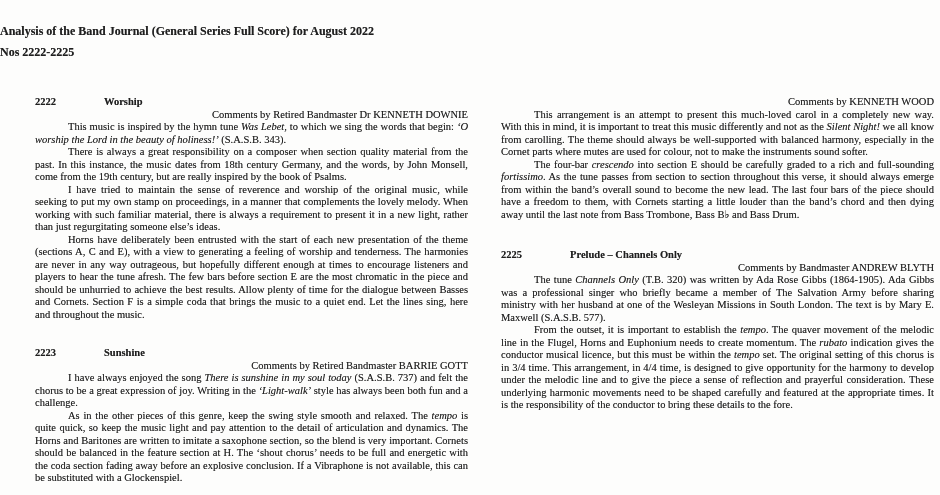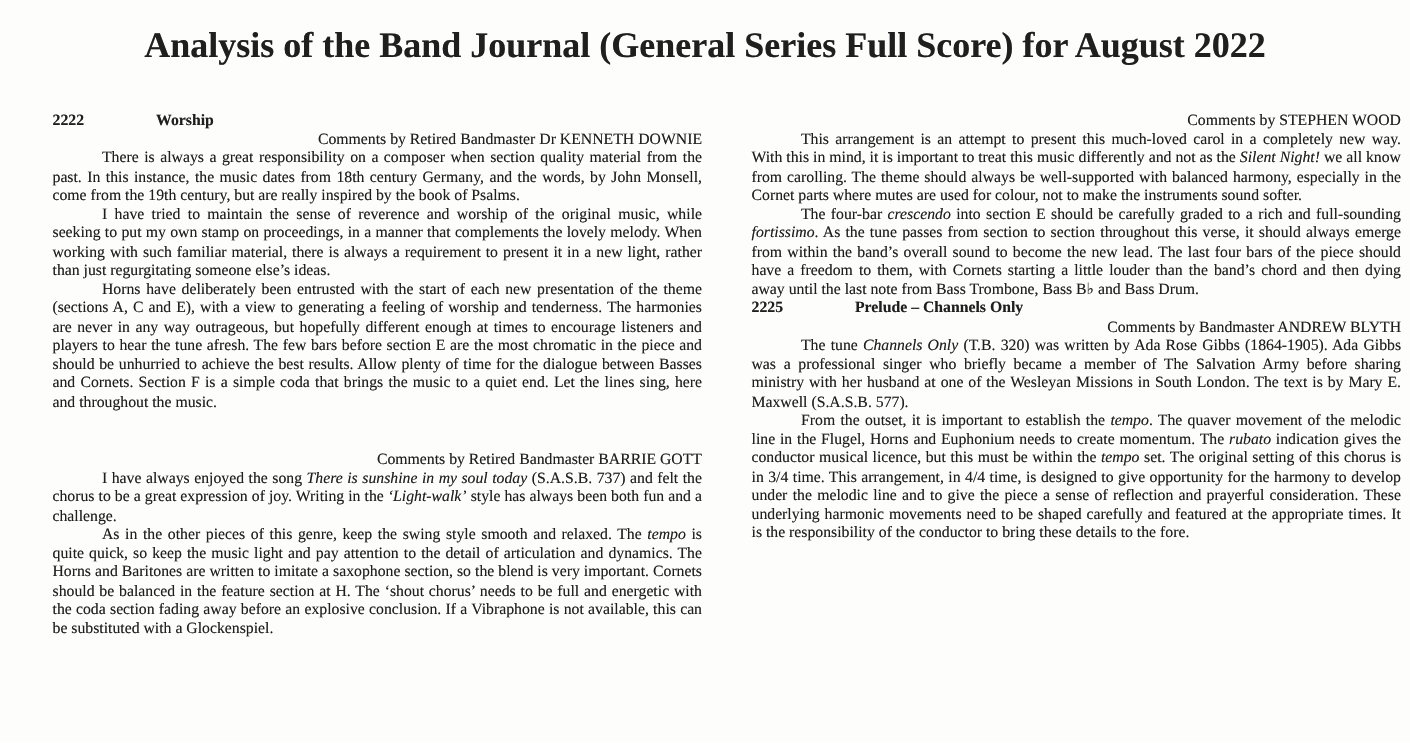--- a/index.html
+++ b/index.html
@@ -12,42 +12,41 @@
     width: 940px;
     height: 495px;
     background: #fdfdfc;
     overflow: hidden;
     font-family: "Liberation Serif", serif;
     color: #1f1f1f;
     text-shadow: 0 0 0.4px rgba(40,40,40,0.55);
   }
   .doc-title {
     margin-top: 21px;
-    text-align: center;
     font-weight: bold;
-    font-size: 24px;
+    font-size: 12px;
     line-height: 21px;
   }
   .columns {
     display: flex;
     margin-top: 33px;
     padding-left: 35px;
     padding-right: 4px;
     gap: 33px;
   }
   .col {
     width: 433px;
     flex: 0 0 433px;
     font-size: 10.5px;
     line-height: 12.5px;
     text-align: justify;
   }
   .doc-section { }
   .sec-gap-left  { margin-top: 26px; }
-  .sec-gap-right { }
+  .sec-gap-right { margin-top: 28px; }
   .sec-head {
     font-weight: bold;
     white-space: nowrap;
   }
   .sec-num {
     display: inline-block;
     width: 69px;
   }
   .byline {
     text-align: right;
@@ -59,48 +58,53 @@
   }
   .it { font-style: italic; }
 </style>
 </head>
 <body>
 
 <div class="page">
 
   <div class="doc-title">
     <div>Analysis of the Band Journal (General Series Full Score) for August 2022</div>
+    <div>Nos 2222-2225</div>
   </div>
 
   <div class="columns">
 
     <div class="col">
 
       <section class="doc-section">
         <div class="sec-head">
           <span class="sec-num">2222</span><span class="sec-title">Worship</span>
         </div>
         <div class="byline">Comments by Retired Bandmaster Dr KENNETH DOWNIE</div>
+        <p class="para"><span>This music is inspired by the hymn tune </span><span class="it">Was Lebet</span><span>, to which we sing the words that begin: </span><span class="it">‘O worship the Lord in the beauty of holiness!’</span><span> (S.A.S.B. 343).</span></p>
         <p class="para"><span>There is always a great responsibility on a composer when section quality material from the past. In this instance, the music dates from 18th century Germany, and the words, by John Monsell, come from the 19th century, but are really inspired by the book of Psalms.</span></p>
         <p class="para"><span>I have tried to maintain the sense of reverence and worship of the original music, while seeking to put my own stamp on proceedings, in a manner that complements the lovely melody. When working with such familiar material, there is always a requirement to present it in a new light, rather than just regurgitating someone else’s ideas.</span></p>
         <p class="para"><span>Horns have deliberately been entrusted with the start of each new presentation of the theme (sections A, C and E), with a view to generating a feeling of worship and tenderness. The harmonies are never in any way outrageous, but hopefully different enough at times to encourage listeners and players to hear the tune afresh. The few bars before section E are the most chromatic in the piece and should be unhurried to achieve the best results. Allow plenty of time for the dialogue between Basses and Cornets. Section F is a simple coda that brings the music to a quiet end. Let the lines sing, here and throughout the music.</span></p>
       </section>
 
       <section class="doc-section sec-gap-left">
+        <div class="sec-head">
+          <span class="sec-num">2223</span><span class="sec-title">Sunshine</span>
+        </div>
         <div class="byline">Comments by Retired Bandmaster BARRIE GOTT</div>
         <p class="para"><span>I have always enjoyed the song </span><span class="it">There is sunshine in my soul today</span><span> (S.A.S.B. 737) and felt the chorus to be a great expression of joy. Writing in the </span><span class="it">‘Light-walk’</span><span> style has always been both fun and a challenge.</span></p>
         <p class="para"><span>As in the other pieces of this genre, keep the swing style smooth and relaxed. The </span><span class="it">tempo</span><span> is quite quick, so keep the music light and pay attention to the detail of articulation and dynamics. The Horns and Baritones are written to imitate a saxophone section, so the blend is very important. Cornets should be balanced in the feature section at H. The ‘shout chorus’ needs to be full and energetic with the coda section fading away before an explosive conclusion. If a Vibraphone is not available, this can be substituted with a Glockenspiel.</span></p>
       </section>
 
     </div>
 
     <div class="col">
 
       <section class="doc-section">
-        <div class="byline">Comments by STEPHEN WOOD</div>
+        <div class="byline">Comments by KENNETH WOOD</div>
         <p class="para"><span>This arrangement is an attempt to present this much-loved carol in a completely new way. With this in mind, it is important to treat this music differently and not as the </span><span class="it">Silent Night!</span><span> we all know from carolling. The theme should always be well-supported with balanced harmony, especially in the Cornet parts where mutes are used for colour, not to make the instruments sound softer.</span></p>
         <p class="para"><span>The four-bar </span><span class="it">crescendo</span><span> into section E should be carefully graded to a rich and full-sounding </span><span class="it">fortissimo</span><span>. As the tune passes from section to section throughout this verse, it should always emerge from within the band’s overall sound to become the new lead. The last four bars of the piece should have a freedom to them, with Cornets starting a little louder than the band’s chord and then dying away until the last note from Bass Trombone, Bass B♭ and Bass Drum.</span></p>
       </section>
 
       <section class="doc-section sec-gap-right">
         <div class="sec-head">
           <span class="sec-num">2225</span><span class="sec-title">Prelude – Channels Only</span>
         </div>
         <div class="byline">Comments by Bandmaster ANDREW BLYTH</div>
         <p class="para"><span>The tune </span><span class="it">Channels Only</span><span> (T.B. 320) was written by Ada Rose Gibbs (1864-1905). Ada Gibbs was a professional singer who briefly became a member of The Salvation Army before sharing ministry with her husband at one of the Wesleyan Missions in South London. The text is by Mary E. Maxwell (S.A.S.B. 577).</span></p>

